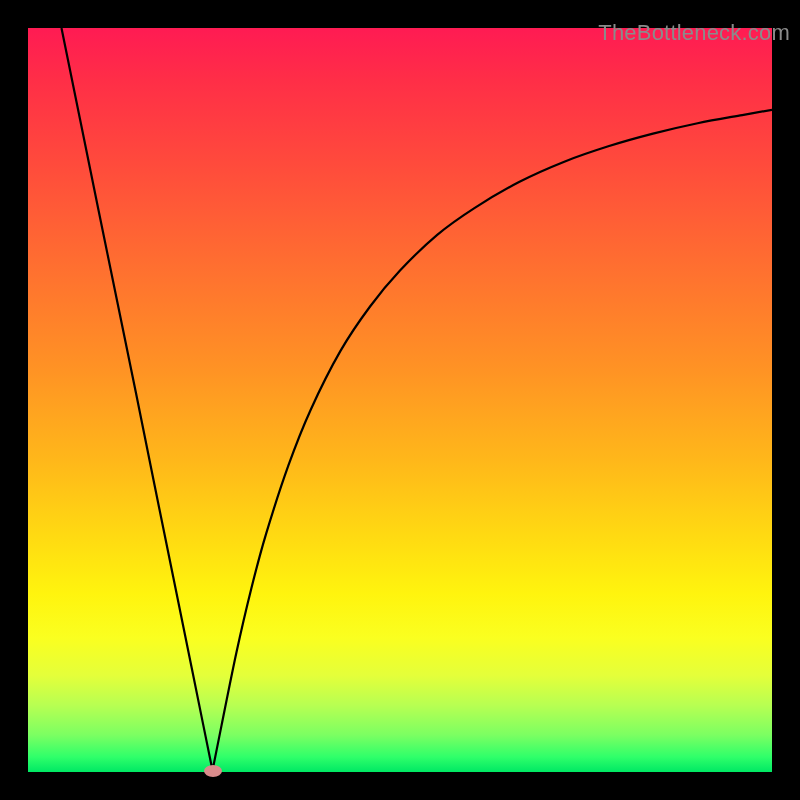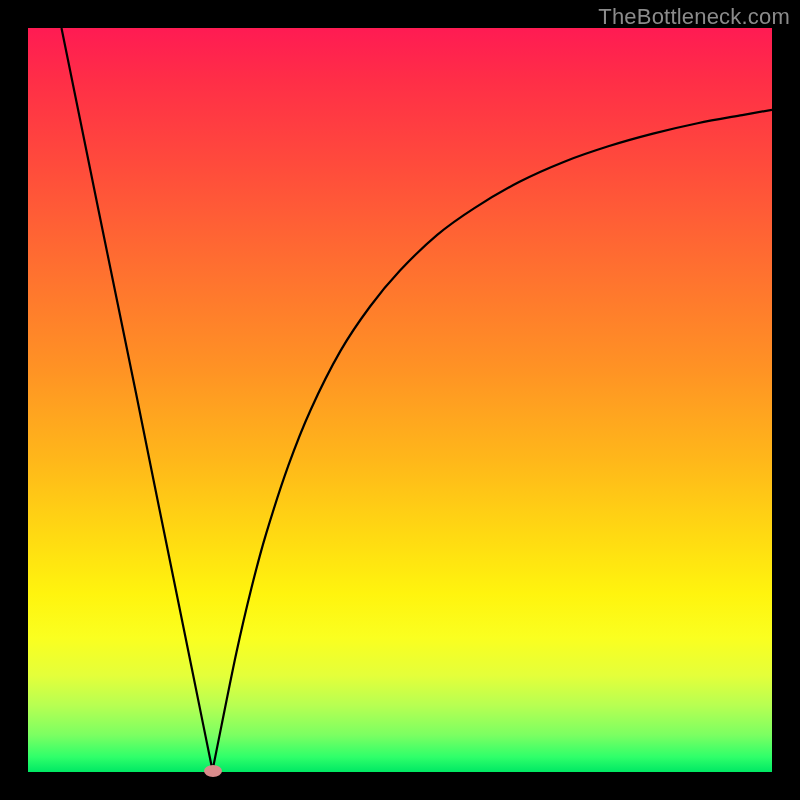--- a/index.html
+++ b/index.html
@@ -43,21 +43,21 @@
   }
   svg.curve {
     position: absolute;
     left: 0;
     top: 0;
     width: 744px;
     height: 744px;
   }
   .watermark {
     position: absolute;
-    top: 4px;
+    top: 20px;
     right: 10px;
     color: #8b8b8b;
     font-size: 22px;
     font-weight: 400;
     letter-spacing: 0.2px;
     user-select: none;
   }
   .min-marker {
     position: absolute;
     width: 18px;

